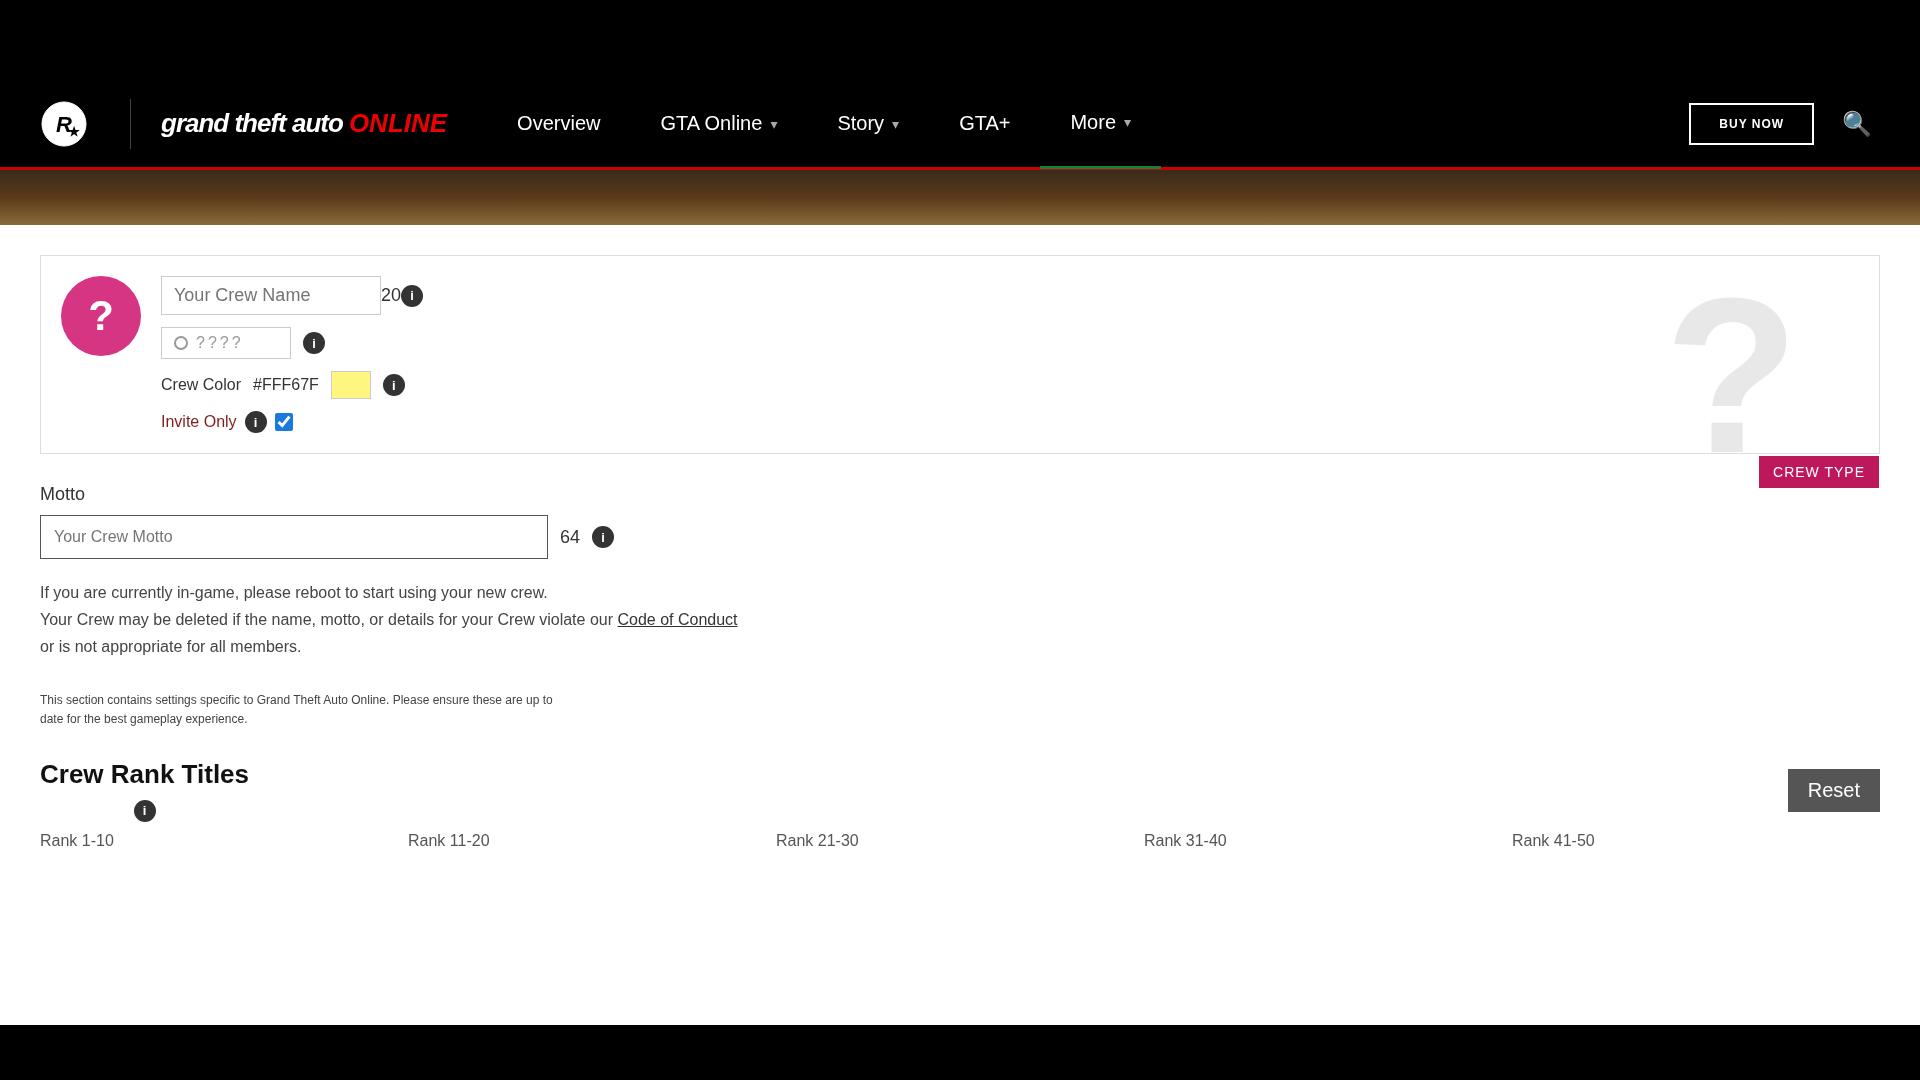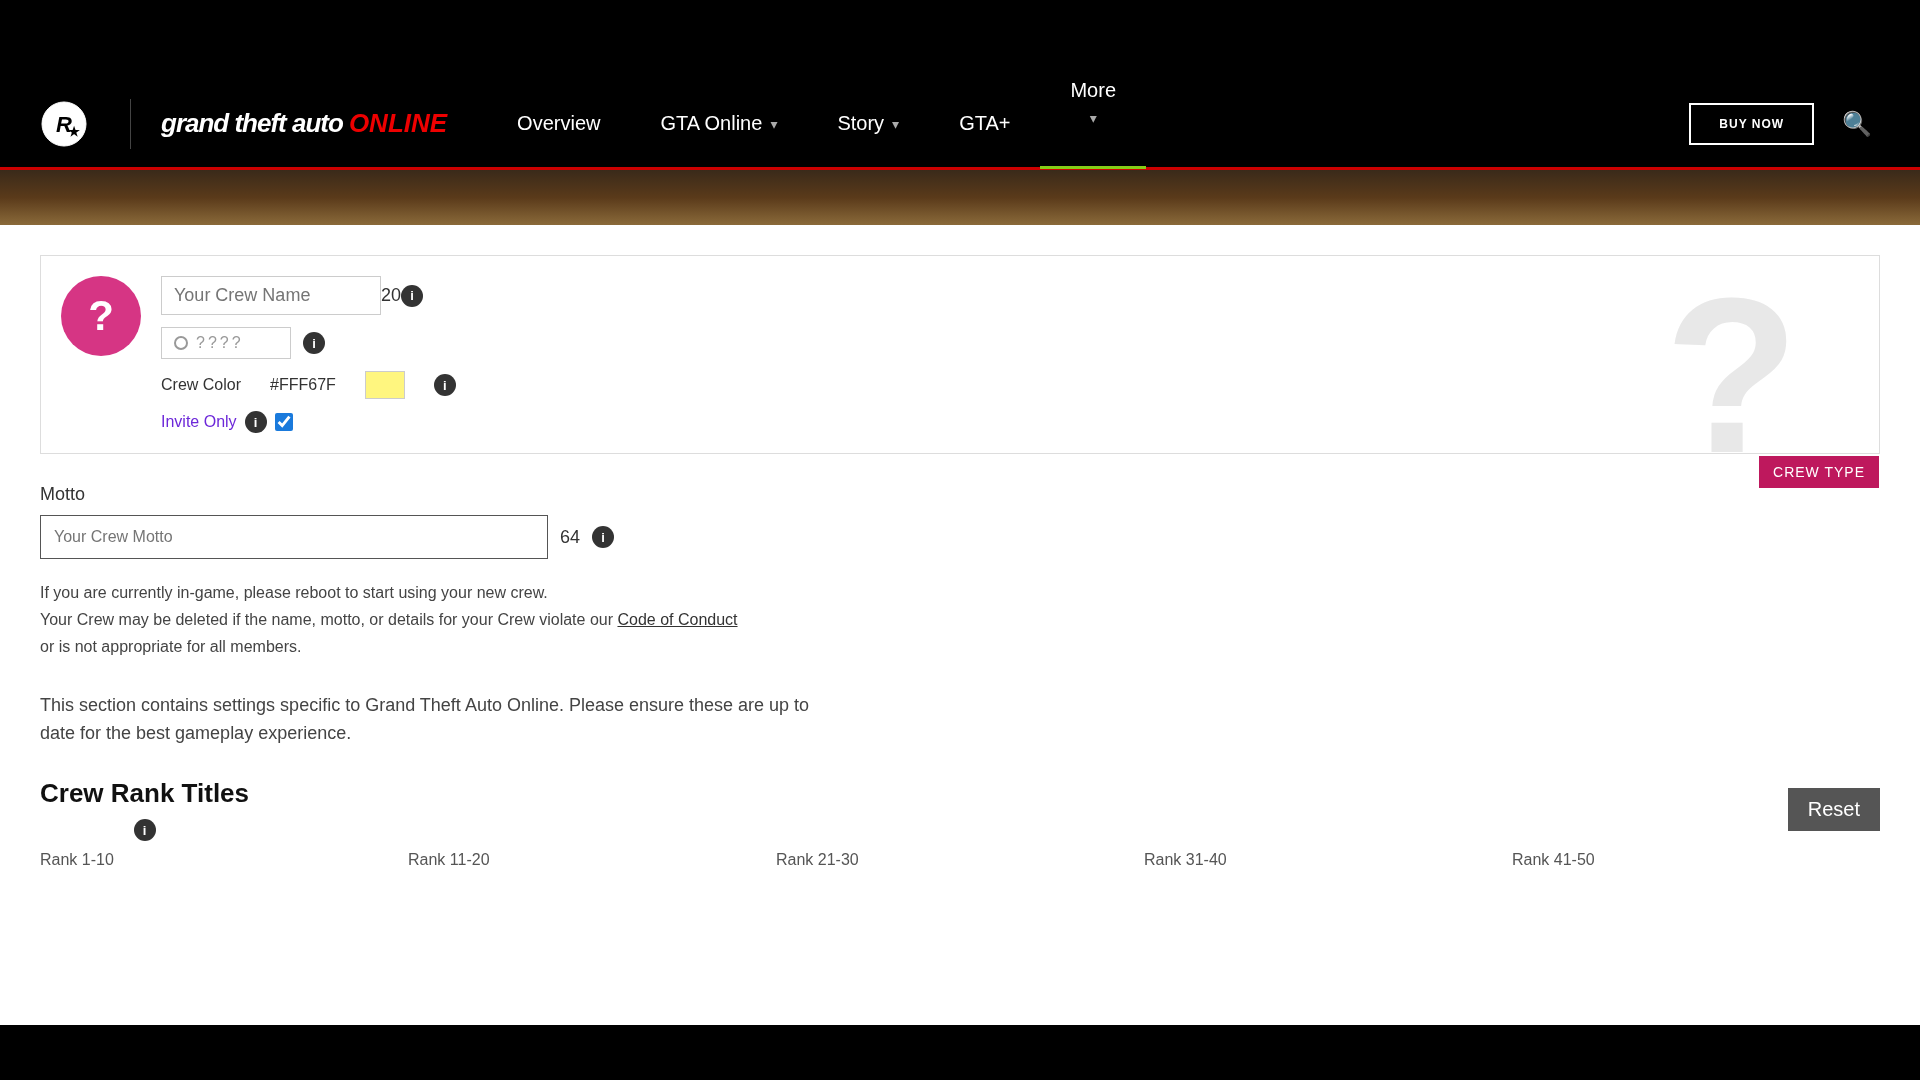--- a/index.html
+++ b/index.html
@@ -61,22 +61,21 @@
       padding: 0 30px;
       height: 90px;
       display: flex;
       align-items: center;
       gap: 8px;
       cursor: pointer;
       white-space: nowrap;
     }
 
     .nav-link.active {
-      border-bottom: 3px solid #84cc16;
-      flex-direction: column;
+      border-bottom: 3px solid #15803d;
     }
 
     .nav-link .chevron {
       font-size: 14px;
       color: #aaa;
     }
 
     .nav-right {
       display: flex;
       align-items: center;
@@ -214,21 +213,21 @@
 
     .tag-text {
       color: #999;
       font-size: 16px;
       letter-spacing: 3px;
     }
 
     .crew-color-row {
       display: flex;
       align-items: center;
-      gap: 29px;
+      gap: 12px;
     }
 
     .crew-color-label {
       font-size: 16px;
       color: #333;
     }
 
     .crew-color-hex {
       font-size: 16px;
       color: #333;
@@ -243,21 +242,21 @@
     }
 
     .invite-only-row {
       display: flex;
       align-items: center;
       gap: 8px;
     }
 
     .invite-label {
       font-size: 16px;
-      color: #6d28d9;
+      color: #7f1d1d;
     }
 
     .invite-checkbox {
       width: 18px;
       height: 18px;
       accent-color: #1a7adc;
       cursor: pointer;
     }
 
     
@@ -320,21 +319,21 @@
       margin-bottom: 30px;
     }
 
     .notice-text a {
       color: #333;
       text-decoration: underline;
     }
 
     
     .section-info {
-      font-size: 18px;
+      font-size: 12px;
       color: #444;
       line-height: 1.6;
       margin-bottom: 30px;
     }
 
     
     .rank-titles-header {
       display: flex;
       align-items: center;
       justify-content: space-between;

